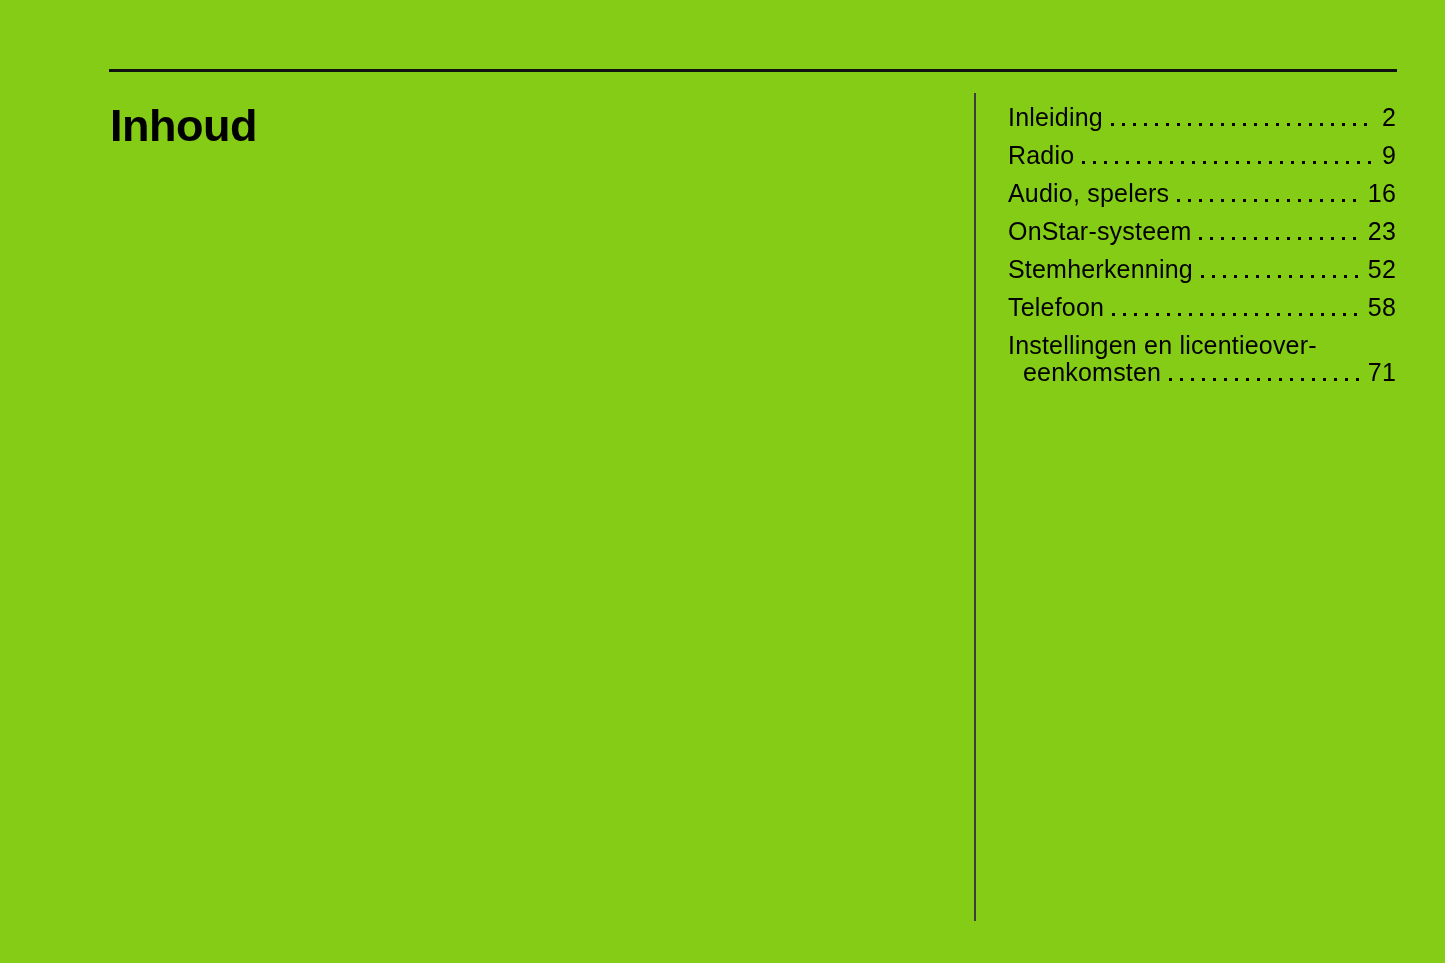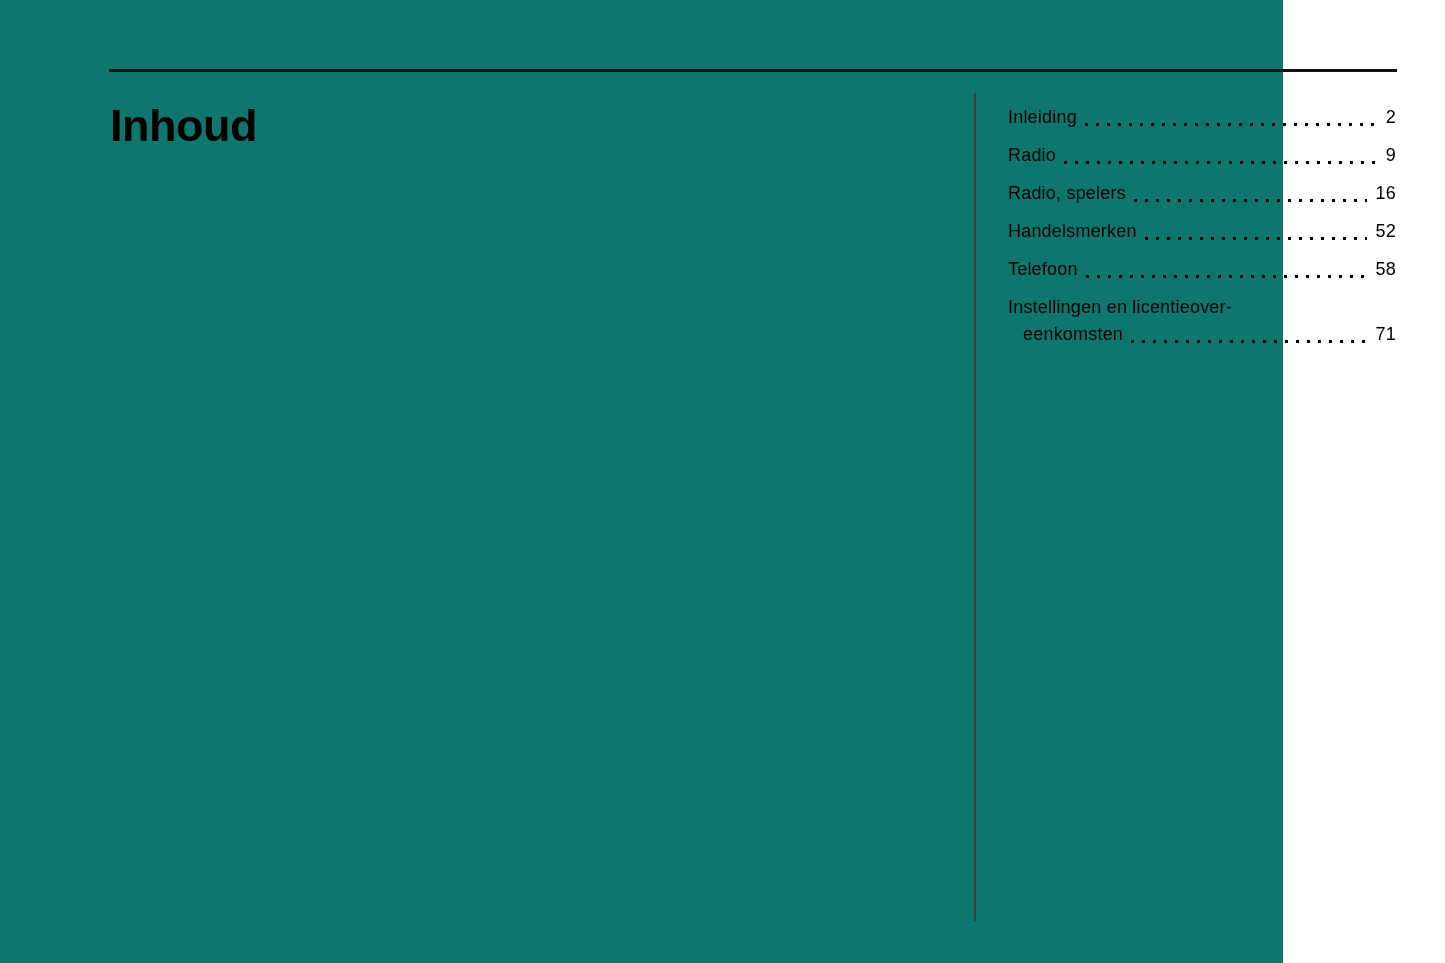--- a/index.html
+++ b/index.html
@@ -8,23 +8,23 @@
     font-family: "Liberation Sans", "DejaVu Sans", sans-serif;
     color: #000000;
     width: 1445px;
     height: 963px;
     position: relative;
     overflow: hidden;
   }
   .page {
     position: absolute;
     left: 0; top: 0;
-    width: 1283px;
+    width: 1445px;
     height: 963px;
-    background: #0f766e;
+    background: #84cc16;
   }
   .top-rule {
     position: absolute;
     left: 109px;
     top: 69px;
     width: 1288px;
     height: 3px;
     background: #111111;
   }
   .page-title {
@@ -50,21 +50,21 @@
     top: 104px;
     width: 388px;
   }
   .toc-entry {
     margin-bottom: 11px;
   }
   .toc-line {
     display: flex;
     align-items: baseline;
     line-height: 27px;
-    font-size: 18px;
+    font-size: 25px;
     letter-spacing: 0.2px;
     white-space: nowrap;
   }
   .toc-line.indent {
     padding-left: 15px;
   }
   .lbl { flex: 0 0 auto; }
   .pg  { flex: 0 0 auto; text-align: right; }
   .dots {
     flex: 1 1 auto;
@@ -95,28 +95,35 @@
       </div>
       <div class="toc-entry">
         <div class="toc-line">
           <span class="lbl">Radio</span>
           <span class="dots"></span>
           <span class="pg">9</span>
         </div>
       </div>
       <div class="toc-entry">
         <div class="toc-line">
-          <span class="lbl">Radio, spelers</span>
+          <span class="lbl">Audio, spelers</span>
           <span class="dots"></span>
           <span class="pg">16</span>
         </div>
       </div>
       <div class="toc-entry">
         <div class="toc-line">
-          <span class="lbl">Handelsmerken</span>
+          <span class="lbl">OnStar-systeem</span>
+          <span class="dots"></span>
+          <span class="pg">23</span>
+        </div>
+      </div>
+      <div class="toc-entry">
+        <div class="toc-line">
+          <span class="lbl">Stemherkenning</span>
           <span class="dots"></span>
           <span class="pg">52</span>
         </div>
       </div>
       <div class="toc-entry">
         <div class="toc-line">
           <span class="lbl">Telefoon</span>
           <span class="dots"></span>
           <span class="pg">58</span>
         </div>

